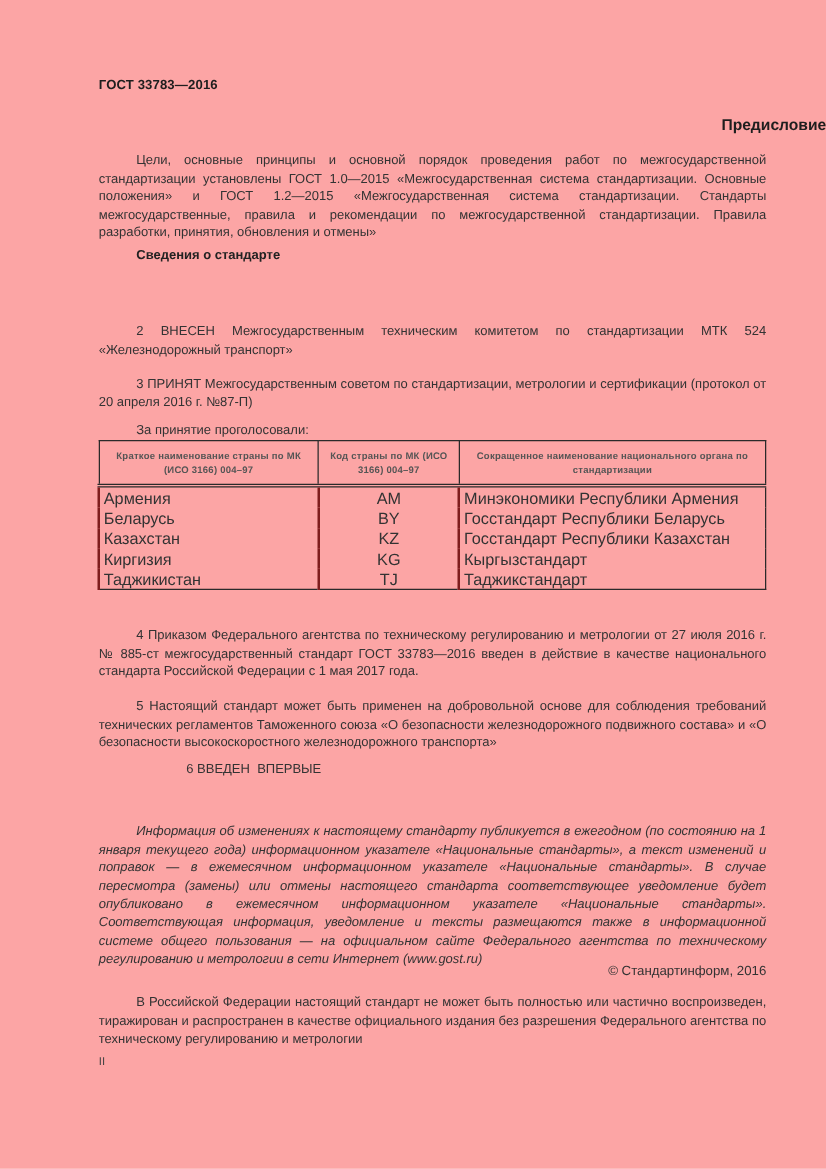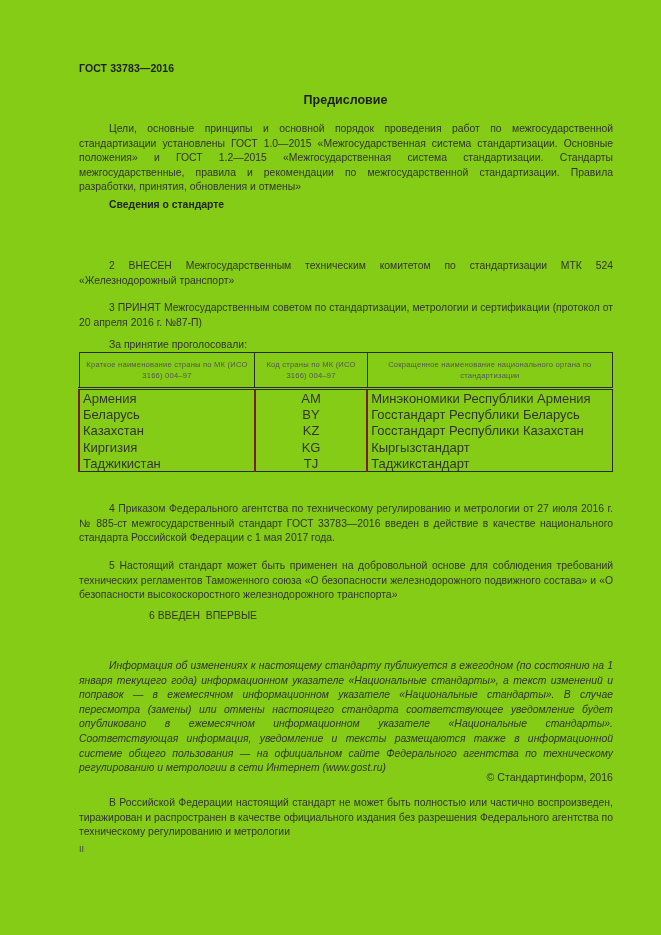--- a/index.html
+++ b/index.html
@@ -13,37 +13,37 @@
       position: relative;
       overflow: hidden;
       font-family: "Liberation Sans", sans-serif;
       color: #2b2b2b;
     }
     .page {
       position: absolute;
       left: 0; top: 0;
       width: 661px;
       height: 935px;
-      background: #84cc16;
+      background: #fca5a5;
     }
     .doc-code {
       position: absolute;
       left: 79px;
       top: 62px;
       font-size: 10.5px;
       font-weight: bold;
       color: #1e1e1e;
       letter-spacing: 0.1px;
     }
     .title {
       position: absolute;
       left: 0;
       width: 661px;
       top: 93px;
-      text-align: center;
+      text-align: right;
       font-size: 12.5px;
       font-weight: bold;
       color: #1e1e1e;
       padding-left: 30px;
       box-sizing: border-box;
     }
     .para {
       position: absolute;
       left: 79px;
       width: 534px;
@@ -74,21 +74,21 @@
     table.voters {
       position: absolute;
       left: 78px;
       top: 352px;
       width: 535px;
       border-collapse: collapse;
       font-size: 10px;
       color: #333333;
     }
     table.voters th {
-      font-weight: normal;
+      font-weight: bold;
       font-size: 7.6px;
       line-height: 11.5px;
       color: #555555;
       text-align: center;
       vertical-align: middle;
       height: 34px;
       border: 1px solid #2a2a2a;
       border-bottom: 3px double #2a2a2a;
       padding: 0 6px;
       letter-spacing: 0.2px;

